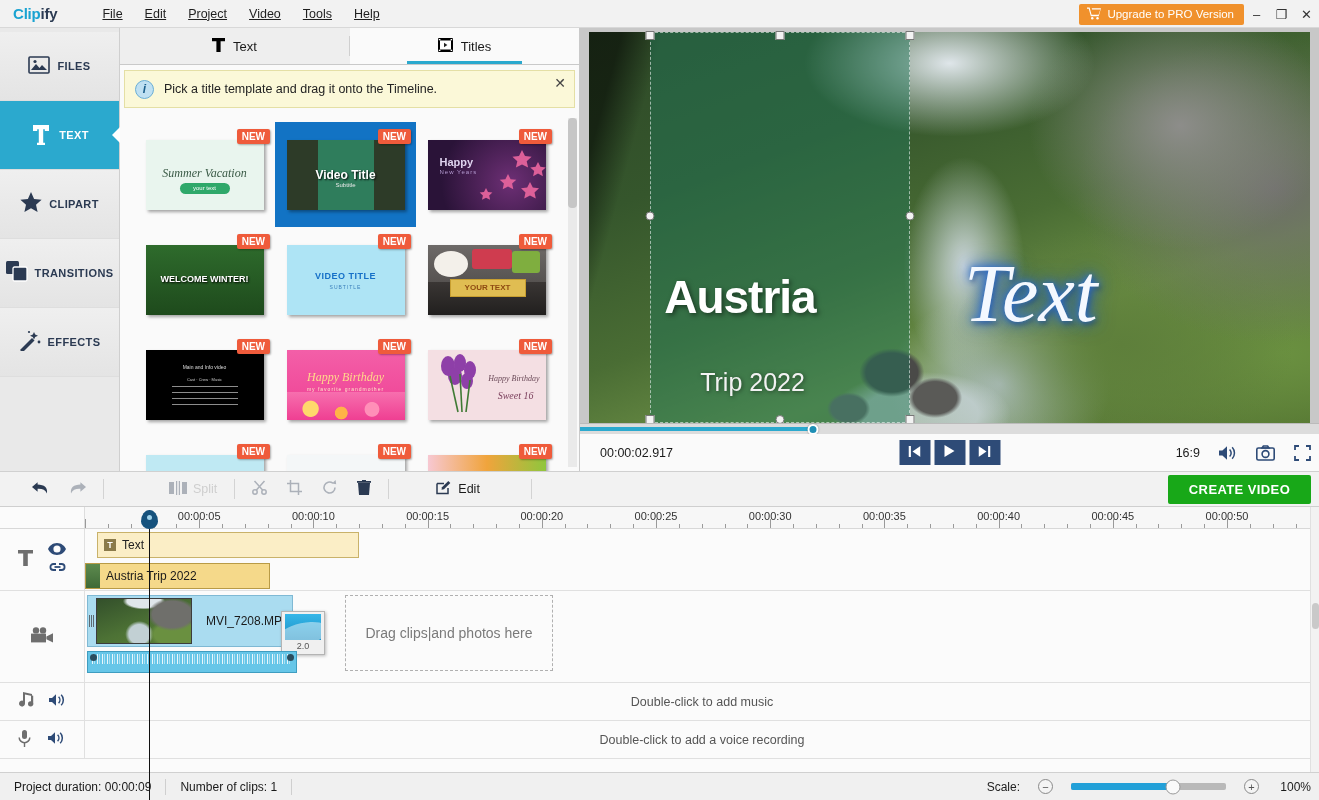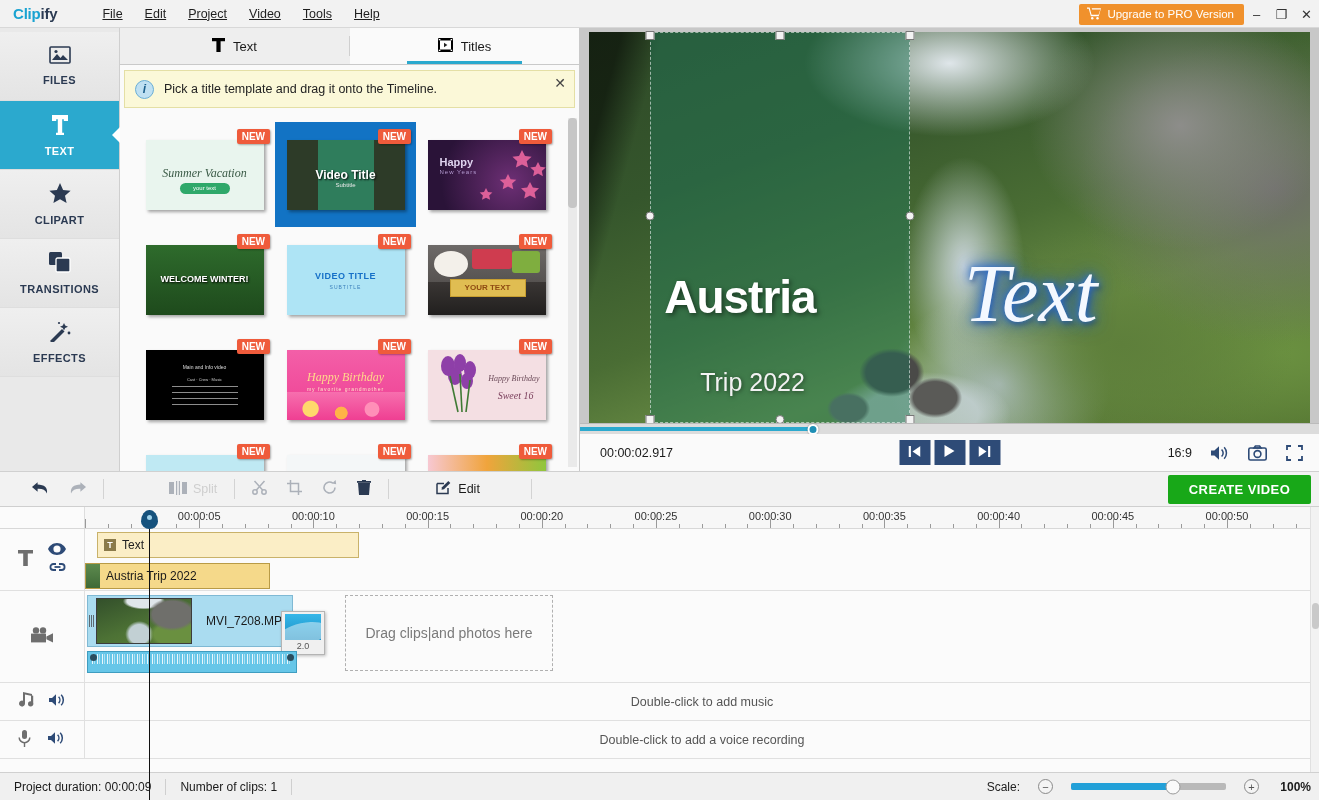--- a/index.html
+++ b/index.html
@@ -32,21 +32,21 @@
     border-radius: 2px; cursor: pointer;
   }
   .win-btn { width: 25px; height: 28px; display: flex; align-items: center; justify-content: center; color: #333; font-size: 13px; cursor: pointer;}
 
   
   .upper { display: flex; height: 443px; flex: none; background: #f0f0f0; }
 
   
   .sidebar { width: 120px; background: #e9e9e9; border-right: 1px solid #cfcfcf; flex:none; padding-top: 4px;}
   .side-item {
-    height: 69px; display: flex; flex-direction: column; align-items: center;
+    height: 69px; display: flex; align-items: center;
     justify-content: center; gap: 7px; cursor: pointer; position: relative;
     border-bottom: 1px solid #dedede;
     background: linear-gradient(#efefef,#e4e4e4);
   }
   .side-item .lbl { font-size: 11px; font-weight: bold; color: #2b3a52; letter-spacing: .4px;}
   .side-item svg { fill: #2b3a52; }
   .side-item.active { background: #2ba9ce; }
   .side-item.active .lbl { color: #fff; }
   .side-item.active svg { fill: #fff; }
   .side-item.active::after {
@@ -149,21 +149,21 @@
   .seekbar { height: 10px; background: #dcdcdc; position: relative; flex: none; }
   .seekfill { position: absolute; left: 0; top: 3px; height: 4px; width: 31.5%; background: #2ba9ce;}
   .seekknob { position: absolute; left: 31.5%; top: 0px; width: 11px; height: 11px; border-radius: 50%;
               background: #1f8fb5; border: 2px solid #fff; transform: translateX(-50%); box-shadow: 0 0 2px rgba(0,0,0,.4);}
   .pbar { height: 37px; display: flex; align-items: center; position: relative; flex: none; background:#fafafa;}
   .tcode { font-size: 12.5px; margin-left: 20px; color: #1a1a1a;}
   .pbtns { position: absolute; left: 50%; transform: translateX(-50%); display: flex; gap: 4px; }
   .pbtn { width: 31px; height: 25px; background: #2e4b77; display: flex; align-items: center;
           justify-content: center; cursor: pointer; }
   .pbtn svg { fill: #fff; }
-  .pright { position: absolute; right: 16px; display: flex; align-items: center; gap: 19px; justify-content: space-between; }
+  .pright { position: absolute; right: 8px; display: flex; align-items: center; gap: 19px; justify-content: space-between; }
   .ratio { font-size: 12.5px; color: #1a1a1a; }
   .picon { cursor: pointer; display: flex; }
   .picon svg { fill: #2e4b77; }
 
   
   .toolbar { height: 36px; background: #f2f2f2; border-top: 1px solid #d0d0d0; border-bottom: 1px solid #cfcfcf;
              display: flex; align-items: center; flex: none; position: relative;}
   .tb { display: flex; align-items: center; gap: 6px; padding: 0 10px; height: 26px; cursor: pointer; color: #2b3a52;}
   .tb.dis { opacity: .35; cursor: default;}
   .tb svg { fill: #2b3a52; }
@@ -266,21 +266,21 @@
             align-items: center; flex: none; position: relative; }
   .st { font-size: 12px; color: #1a1a1a; padding: 0 14px; }
   .st-sep { width: 1px; height: 16px; background: #cfcfcf; }
   .scalebox { position: absolute; right: 8px; display: flex; align-items: center; gap: 18px; }
   .circbtn { width: 15px; height: 15px; border-radius: 50%; border: 1px solid #8a8a8a; color: #555;
              font-size: 11px; display: flex; align-items: center; justify-content: center; cursor: pointer; background:#f4f4f4;}
   .slider { width: 155px; height: 7px; background: #b9b9b9; position: relative; border-radius: 2px;}
   .slider .fill { position: absolute; left: 0; top: 0; bottom: 0; width: 66%; background: #22a0d8; border-radius: 2px;}
   .slider .knob { position: absolute; left: 66%; top: 50%; width: 15px; height: 15px; background: #fafafa;
                   border: 1px solid #9a9a9a; border-radius: 50%; transform: translate(-50%,-50%);}
-  .pct { font-size: 12px; color: #1a1a1a; width: 34px; text-align: right; font-weight: bold;}
+  .pct { font-size: 12px; color: #1a1a1a; width: 34px; text-align: right;}
 </style>
 </head>
 <body>
 
 <div id="app">
 
   <div class="menubar">
     <div class="logo">
       <span class="a">Clip</span><span class="b">ify</span>
     </div>

